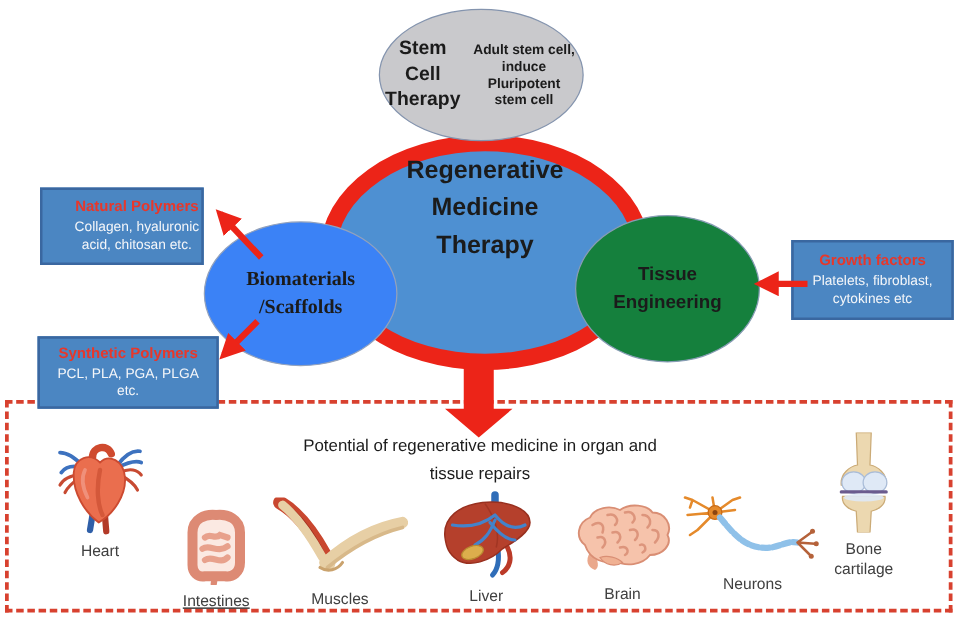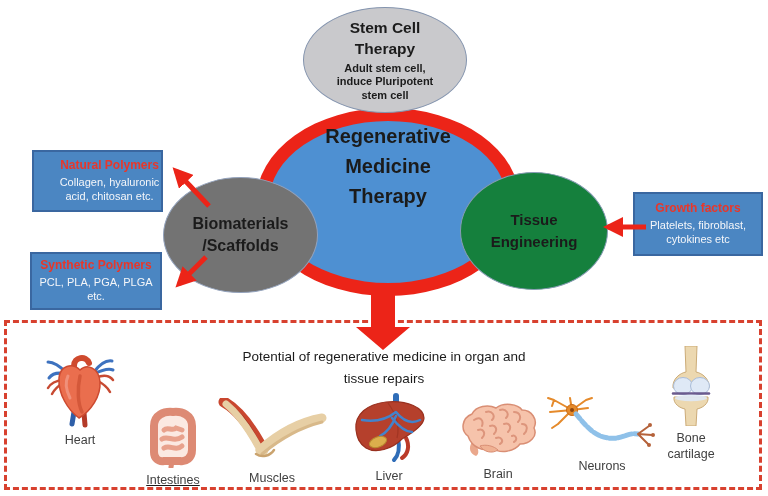--- a/index.html
+++ b/index.html
@@ -9,50 +9,50 @@
   }
   .abs{position:absolute;}
   .pre{white-space:pre-line;}
   .ellipse{
     border-radius:50%;display:flex;align-items:center;justify-content:center;
     text-align:center;box-sizing:border-box;
   }
   .stem{
     left:303px;top:7px;width:164px;height:106px;
     background:#c9c9cc;border:1.5px solid #8494ae;z-index:4;
-    flex-direction:column;
+    flex-direction:row;
   }
   .stem-title{font-size:15.5px;font-weight:700;line-height:1.35;}
   .stem-sub{font-size:11px;font-weight:600;line-height:1.22;margin-top:2px;}
   .ring{
     left:256px;top:108px;width:264px;height:188px;border-radius:50%;
     background:#4e90d2;border:13px solid #ec2418;z-index:2;
     display:flex;justify-content:center;text-align:center;
     box-sizing:border-box;
   }
   .center-title{font-size:20px;font-weight:600;line-height:1.5;}
   .biomat{
     left:163px;top:177px;width:155px;height:116px;
-    background:#737373;border:1.5px solid #93a2bc;z-index:3;
+    background:#3b82f6;border:1.5px solid #93a2bc;z-index:3;font-family:Liberation Serif, serif;
   }
   .biomat-title{font-size:16px;font-weight:600;line-height:1.4;}
   .tissue{
     left:460px;top:172px;width:148px;height:118px;
     background:#15803d;border:1.5px solid #879cb4;z-index:3;
   }
   .tissue-title{font-size:15px;font-weight:600;line-height:1.5;}
   .callout{
     background:#4b86c2;border:2px solid #3a67a0;box-sizing:border-box;
     display:flex;flex-direction:column;align-items:center;justify-content:center;
     text-align:center;z-index:3;
   }
   .callout-title{color:#e8372a;font-size:12px;font-weight:700;line-height:1.3;}
   .callout-body{color:#f4f6f9;font-size:11px;font-weight:400;line-height:1.3;margin-top:1px;}
   .natural{left:32px;top:150px;width:131px;height:62px;padding-left:24px;}
-  .synthetic{left:30px;top:252px;width:132px;height:58px;}
+  .synthetic{left:30px;top:269px;width:145px;height:58px;}
   .growth{left:633px;top:192px;width:130px;height:64px;}
   .panel{
     left:4px;top:320px;width:758px;height:170px;box-sizing:border-box;
     border:3px dashed #d8412f;z-index:1;
   }
   .caption{
     left:0;top:346px;width:768px;text-align:center;
     font-size:13.5px;line-height:1.65;z-index:2;
   }
   .organ{position:absolute;text-align:center;z-index:2;}

